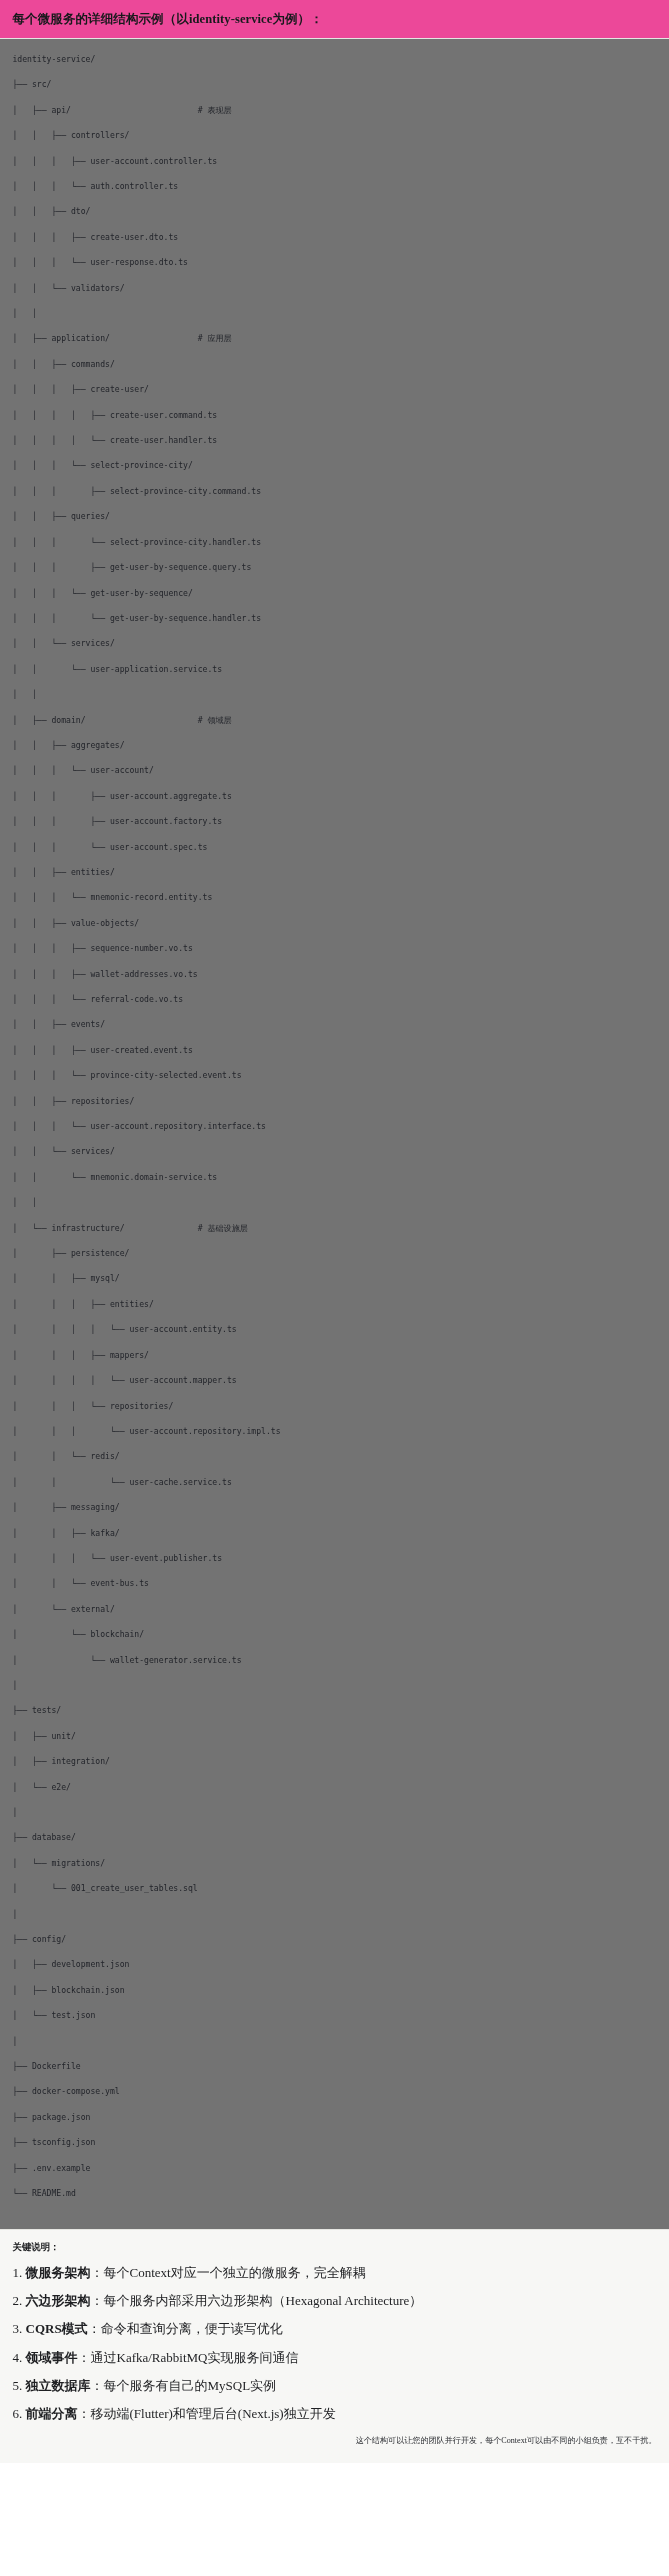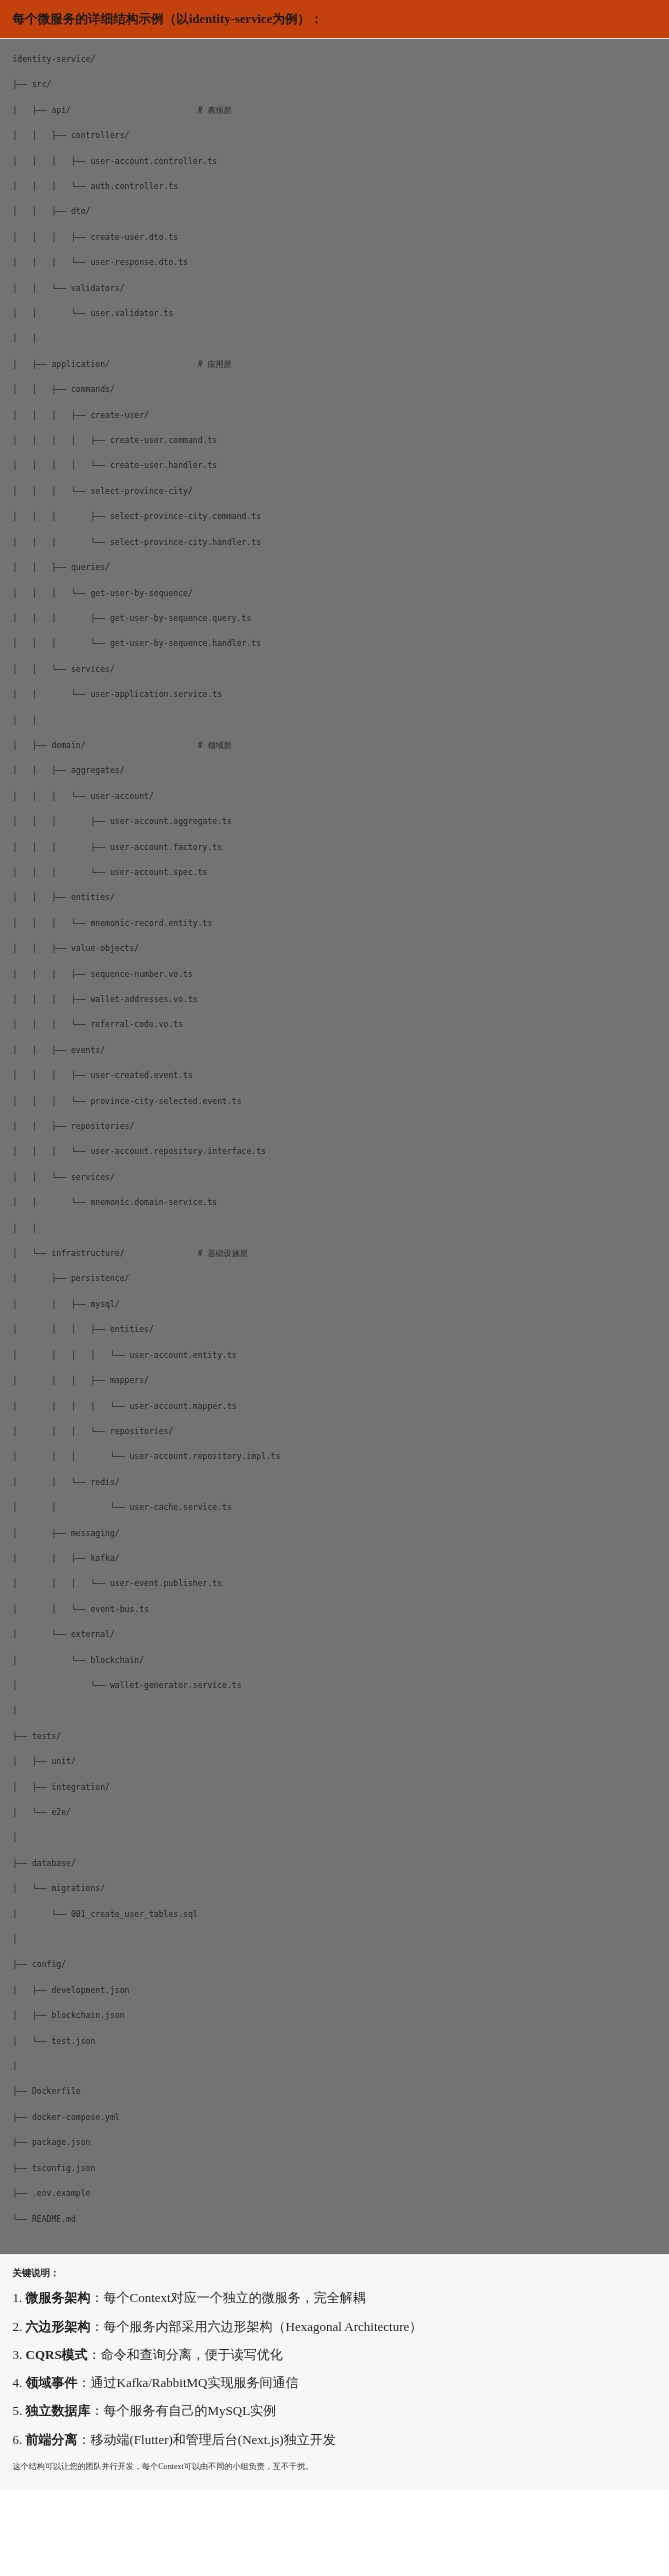--- a/index.html
+++ b/index.html
@@ -9,21 +9,21 @@
   }
   body {
     width: 669px;
     font-family: "Liberation Sans", sans-serif;
     color: #1f2023;
     -webkit-font-smoothing: antialiased;
   }
 
   
   .doc-header {
-    background: #c2410c;
+    background: #ec4899;
     padding: 11.3px 12.5px 10px 12.5px;
     border-bottom: 0.6px solid #e6e6e2;
     box-sizing: border-box;
   }
   .doc-title {
     margin: 0;
     font-size: 12.5px;
     font-weight: bold;
     line-height: 1.35;
     letter-spacing: 0.1px;
@@ -86,53 +86,53 @@
   }
   .key-desc {
     font-weight: normal;
   }
   .keys-footer {
     margin-top: 11.3px;
     font-size: 8.1px;
     line-height: 1.6;
     color: #2a2c31;
     font-family: "Liberation Serif", "DejaVu Serif", serif;
+    text-align: right;
   }
 </style>
 </head>
 <body>
 
 <div class="doc-header">
   <h1 class="doc-title">每个微服务的详细结构示例（以identity-service为例）：</h1>
 </div>
 
 <div class="tree-block">
   <pre class="tree-pre" id="tree-pre"><span class="tree-line">identity-service/</span>
 <span class="tree-line">├── src/</span>
 <span class="tree-line">│   ├── api/                          # 表现层</span>
 <span class="tree-line">│   │   ├── controllers/</span>
 <span class="tree-line">│   │   │   ├── user-account.controller.ts</span>
 <span class="tree-line">│   │   │   └── auth.controller.ts</span>
 <span class="tree-line">│   │   ├── dto/</span>
 <span class="tree-line">│   │   │   ├── create-user.dto.ts</span>
 <span class="tree-line">│   │   │   └── user-response.dto.ts</span>
 <span class="tree-line">│   │   └── validators/</span>
-<span class="tree-line">│   │       └── user.validator.ts</span>
 <span class="tree-line">│   │</span>
 <span class="tree-line">│   ├── application/                  # 应用层</span>
 <span class="tree-line">│   │   ├── commands/</span>
 <span class="tree-line">│   │   │   ├── create-user/</span>
 <span class="tree-line">│   │   │   │   ├── create-user.command.ts</span>
 <span class="tree-line">│   │   │   │   └── create-user.handler.ts</span>
 <span class="tree-line">│   │   │   └── select-province-city/</span>
 <span class="tree-line">│   │   │       ├── select-province-city.command.ts</span>
+<span class="tree-line">│   │   ├── queries/</span>
 <span class="tree-line">│   │   │       └── select-province-city.handler.ts</span>
-<span class="tree-line">│   │   ├── queries/</span>
+<span class="tree-line">│   │   │       ├── get-user-by-sequence.query.ts</span>
 <span class="tree-line">│   │   │   └── get-user-by-sequence/</span>
-<span class="tree-line">│   │   │       ├── get-user-by-sequence.query.ts</span>
 <span class="tree-line">│   │   │       └── get-user-by-sequence.handler.ts</span>
 <span class="tree-line">│   │   └── services/</span>
 <span class="tree-line">│   │       └── user-application.service.ts</span>
 <span class="tree-line">│   │</span>
 <span class="tree-line">│   ├── domain/                       # 领域层</span>
 <span class="tree-line">│   │   ├── aggregates/</span>
 <span class="tree-line">│   │   │   └── user-account/</span>
 <span class="tree-line">│   │   │       ├── user-account.aggregate.ts</span>
 <span class="tree-line">│   │   │       ├── user-account.factory.ts</span>
 <span class="tree-line">│   │   │       └── user-account.spec.ts</span>

